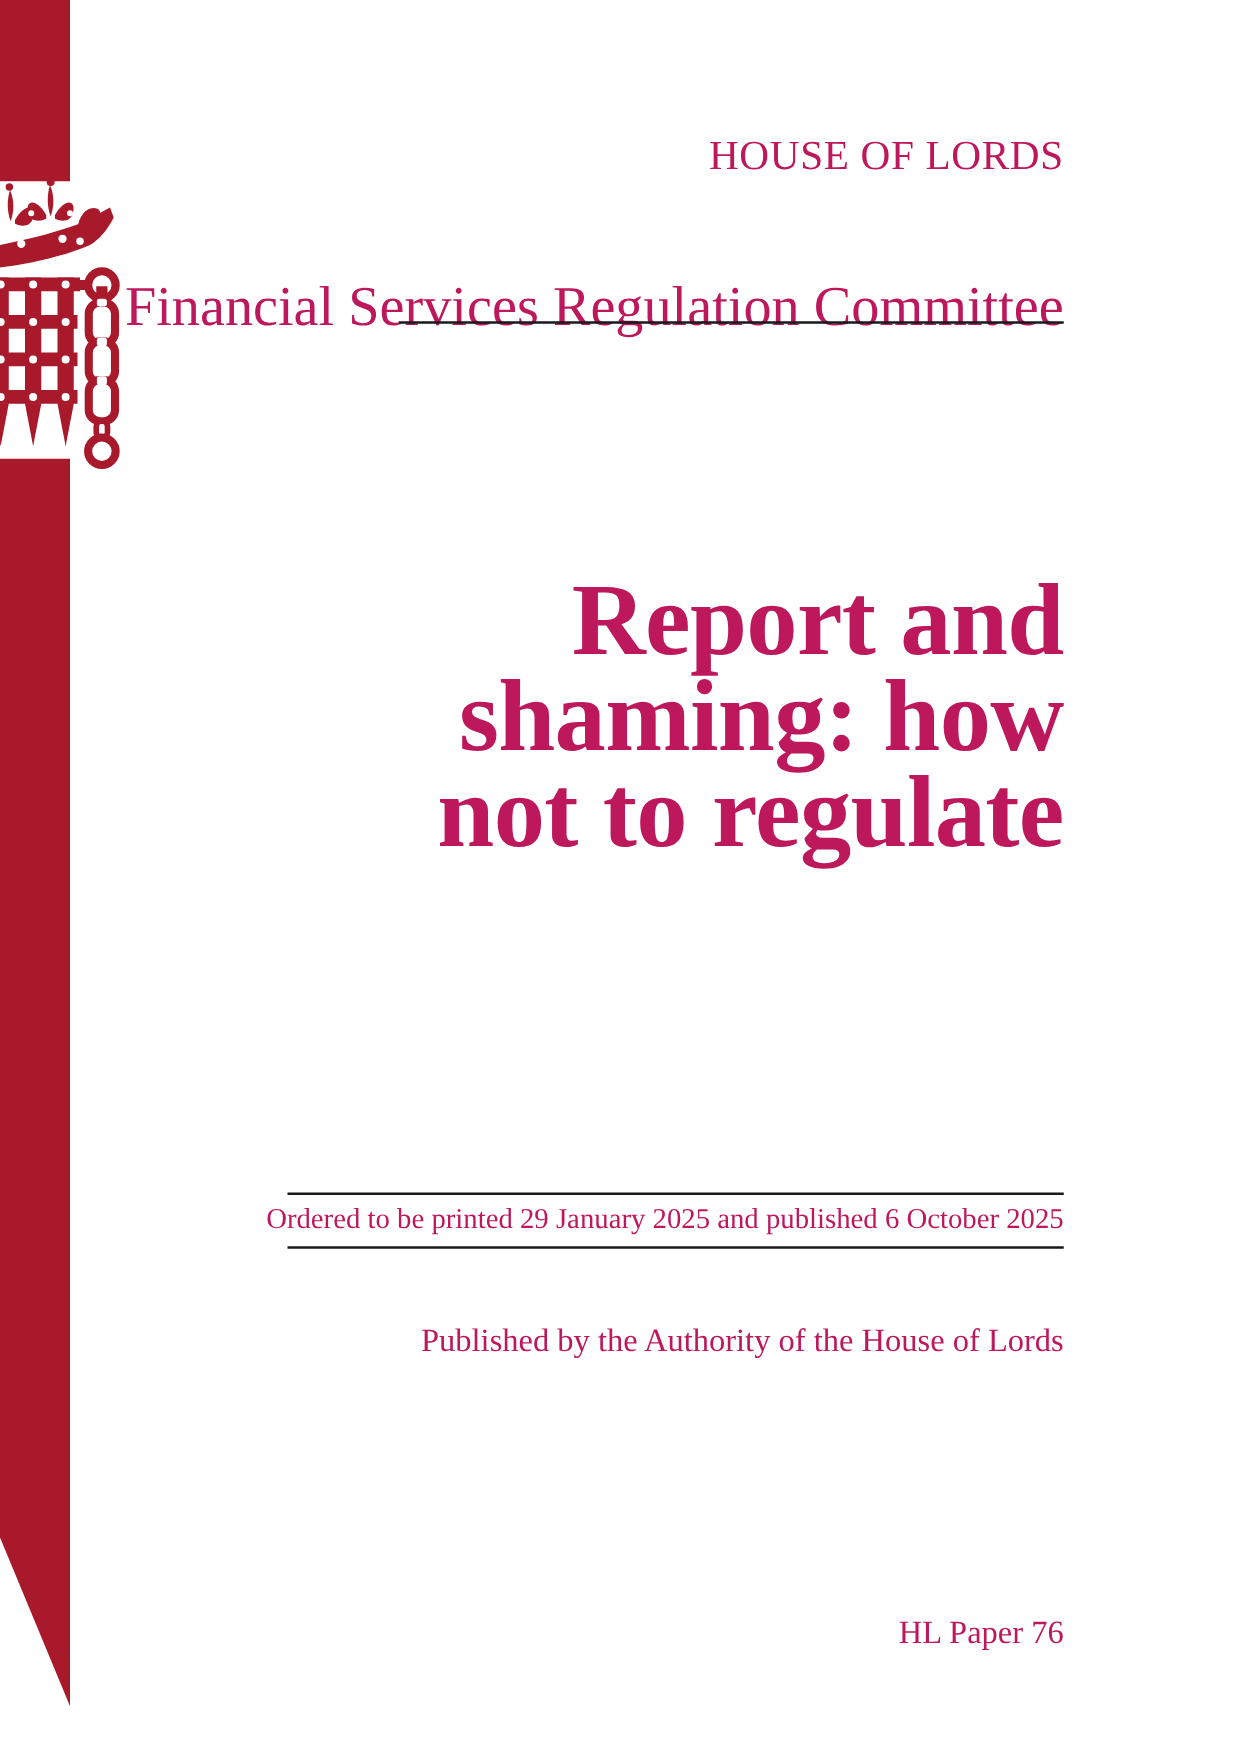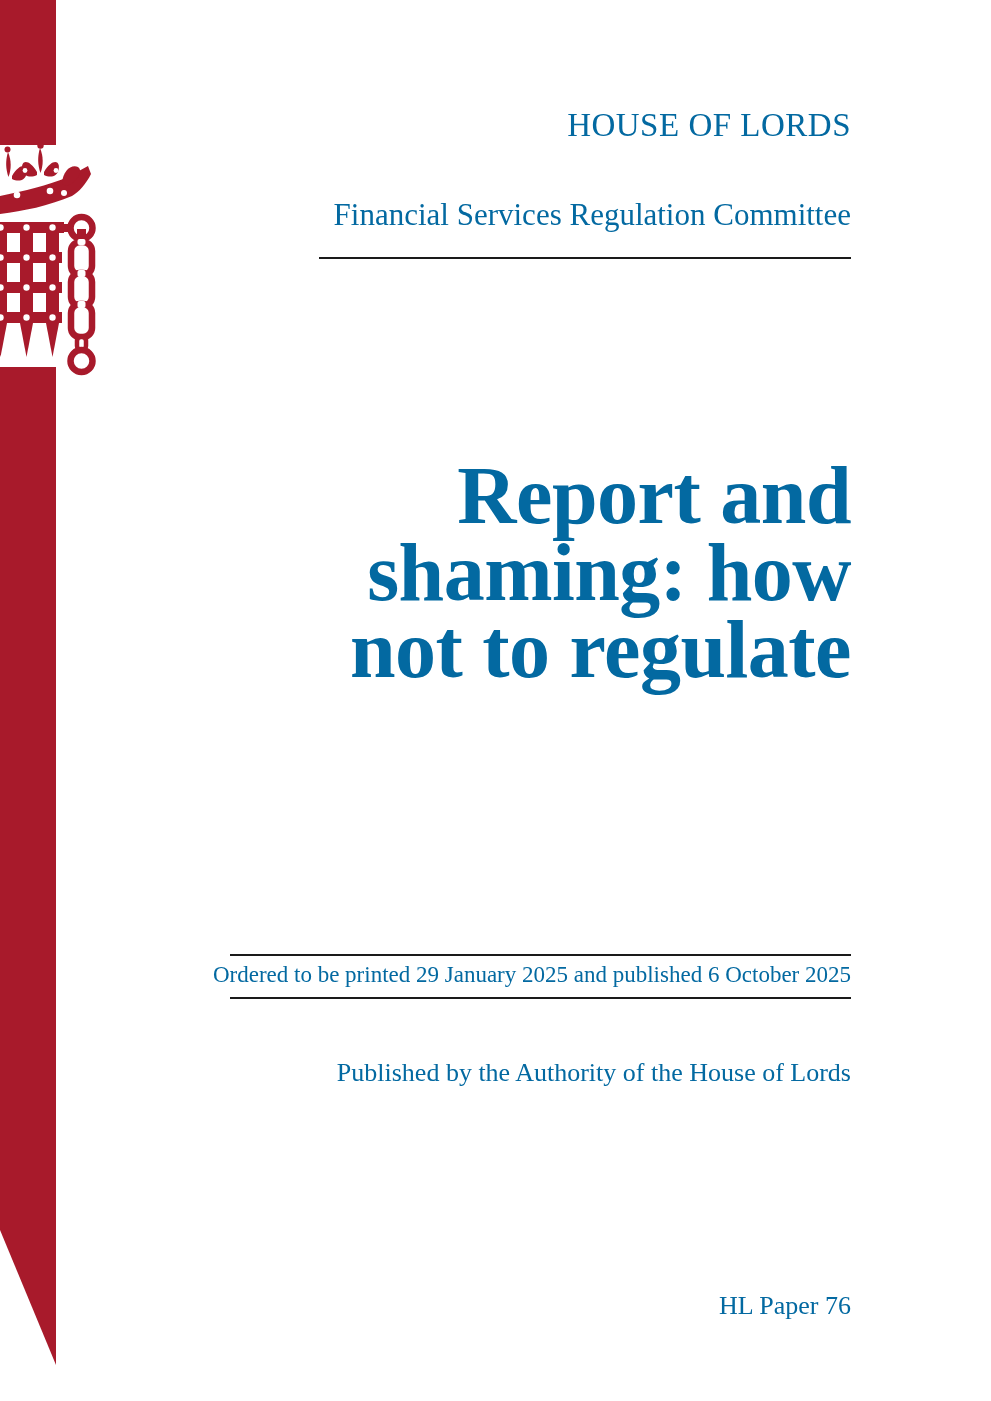--- a/index.html
+++ b/index.html
@@ -3,32 +3,32 @@
 <meta charset="utf-8">
 <style>
   html, body { margin: 0; padding: 0; background: #ffffff; }
   .page {
     position: relative;
     width: 991px;
     height: 1401px;
     background: #ffffff;
     overflow: hidden;
     font-family: "Liberation Serif", serif;
-    color: #0369a1;
+    color: #be185d;
   }
   .left-col { position: absolute; left: 0; top: 0; }
   .t {
     position: absolute;
     right: 140px;
     text-align: right;
     white-space: nowrap;
     line-height: 1;
   }
   #hol-heading      { top: 109px;  font-size: 33px; letter-spacing: 0.5px; }
-  #committee-name   { top: 199px;  font-size: 31px; }
+  #committee-name   { top: 223px;  font-size: 45px; }
   #report-session   { top: 281px;  font-size: 36px; }
   #report-title     { top: 457px;  font-size: 82px; font-weight: bold; line-height: 77px; letter-spacing: -0.5px; }
   #ordered-line     { top: 963px;  font-size: 23px; }
   #published-line   { top: 1060px; font-size: 26px; }
   #paper-number     { top: 1293px; font-size: 26px; }
   .rule { position: absolute; background: #1a1a1a; }
   #rule-committee      { top: 257px; right: 140px; width: 532px; height: 2px; }
   #rule-imprint-top    { top: 954px; right: 140px; width: 621px; height: 2px; }
   #rule-imprint-bottom { top: 997px; right: 140px; width: 621px; height: 2px; }
 </style>

